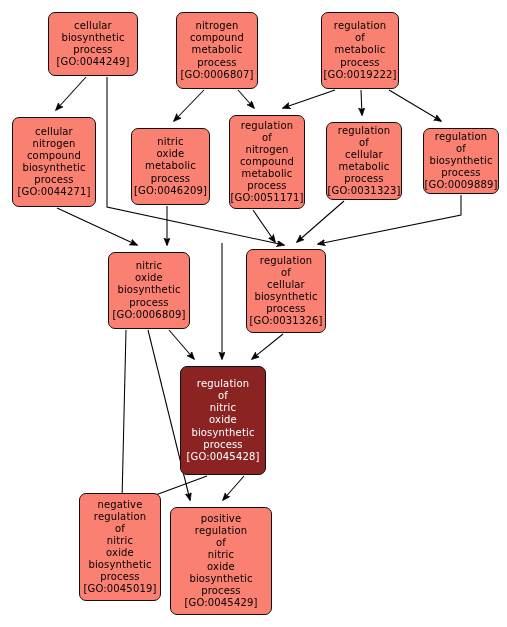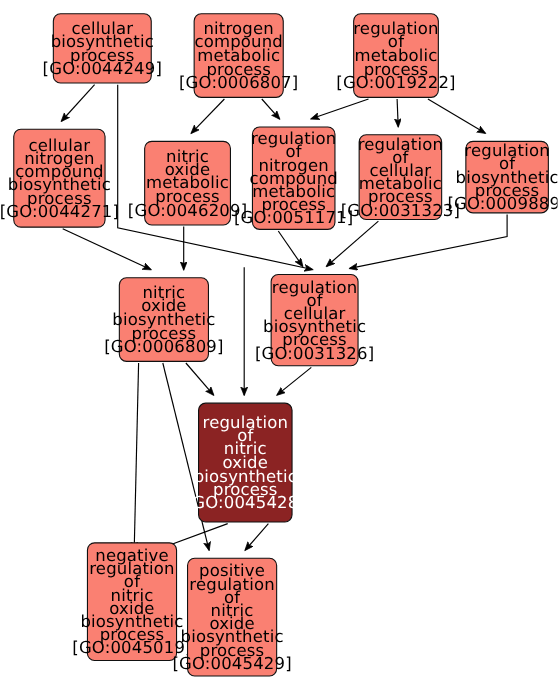--- a/index.html
+++ b/index.html
@@ -14,21 +14,21 @@
   .node{
     position:absolute;
     box-sizing:border-box;
     border:1px solid #111111;
     border-radius:7px;
     display:flex;
     flex-direction:column;
     align-items:center;
     justify-content:center;
     text-align:center;
-    font-size:15px;
+    font-size:10px;
     line-height:12.1px;
     letter-spacing:0.15px;
     white-space:pre-line;
     z-index:2;
   }
   .node.normal{background:#fa8072;color:#000000;}
   .node.focus{background:#8b2323;color:#ffffff;}
 </style>
 </head>
 <body>
@@ -125,21 +125,21 @@
 process
 [GO:0045428]</div>
       <div class="node normal" style="left: 79px; top: 493px; width: 82px; height: 108px;">negative
 regulation
 of
 nitric
 oxide
 biosynthetic
 process
 [GO:0045019]</div>
-      <div class="node normal" style="left: 170px; top: 507px; width: 82px; height: 108px;">positive
+      <div class="node normal" style="left: 170px; top: 507px; width: 102px; height: 108px;">positive
 regulation
 of
 nitric
 oxide
 biosynthetic
 process
 [GO:0045429]</div>
     </div>
 </div>
 

